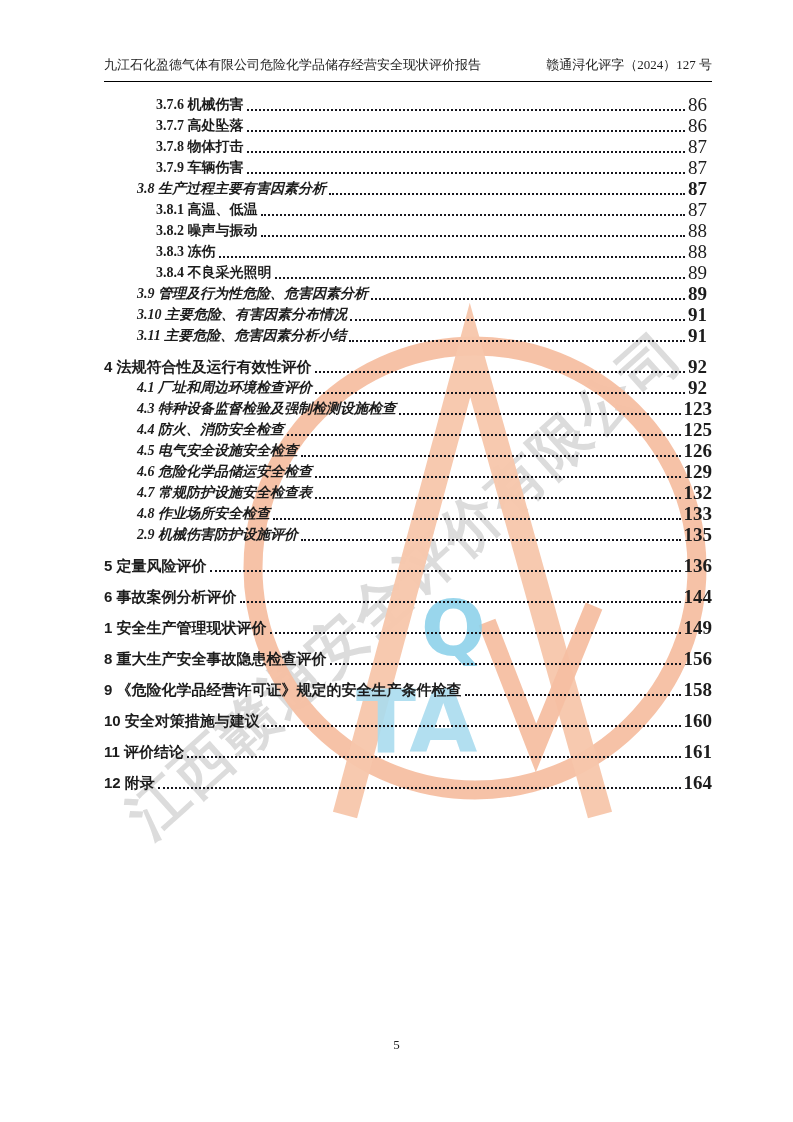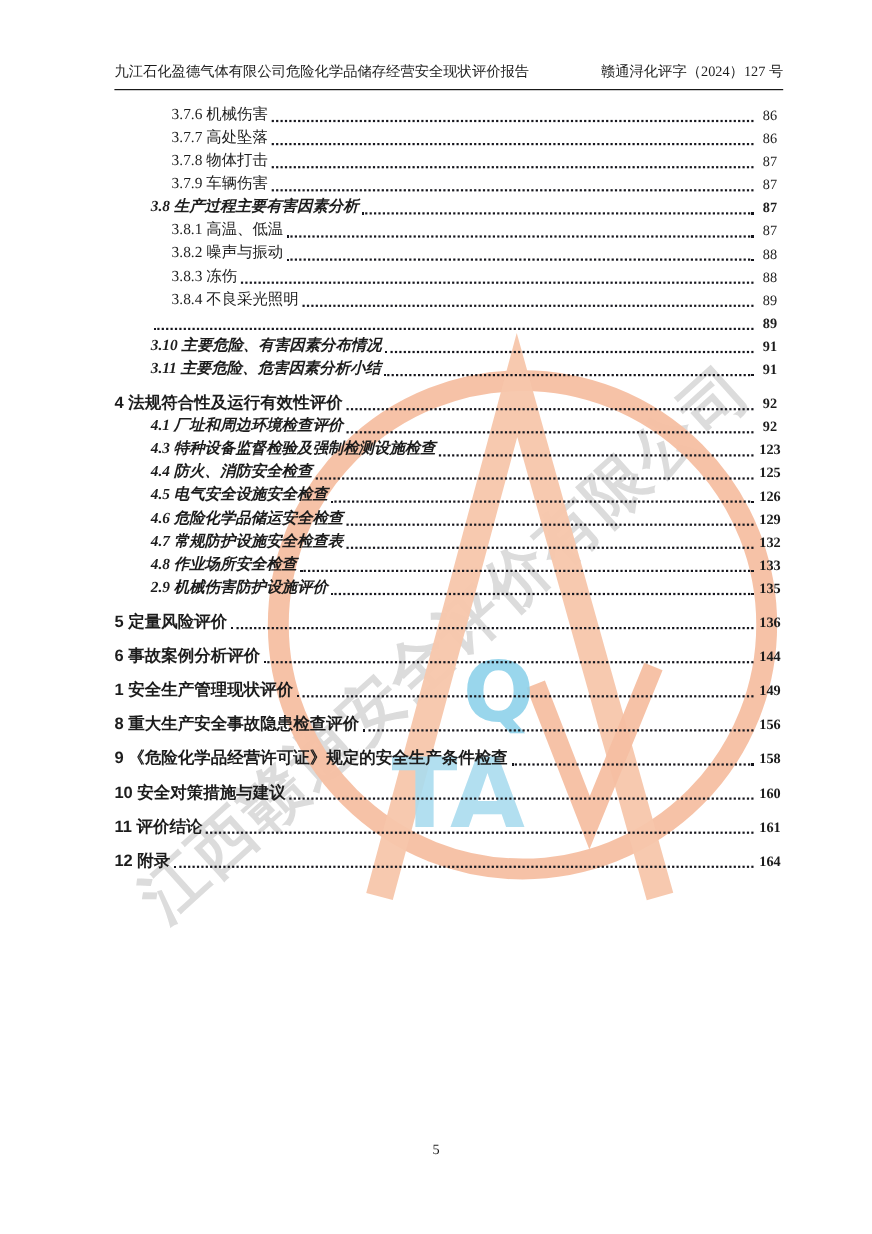--- a/index.html
+++ b/index.html
@@ -14,30 +14,30 @@
   .watermark{position:absolute;inset:0;z-index:0;pointer-events:none;}
   .content{position:absolute;left:104px;right:81px;top:56px;z-index:1;}
   .doc-header{
     display:flex;justify-content:space-between;
     font-size:13px;line-height:17px;
     padding-bottom:8px;border-bottom:1.5px solid #000;
     white-space:nowrap;
   }
   .toc{display:flex;flex-direction:column;margin-top:12px;}
   .row{display:flex;align-items:flex-end;line-height:21px;}
-  .row .label{white-space:nowrap;}
+  .row .label{white-space:nowrap;font-weight:bold;}
   .leader{
     flex:1;min-width:12px;height:0;
     border-bottom:2px dotted #16161d;
     margin:0 3px 4px 3px;
   }
   .pagenum{
     font-family:"Liberation Serif","DejaVu Serif",serif;
-    font-size:13px;font-weight:bold;font-style:normal;
-    min-width:24px;text-align:center;white-space:nowrap;
+    font-size:19px;font-weight:bold;font-style:normal;
+    min-width:24px;text-align:left;white-space:nowrap;
   }
   .lvl1{font-family:"Liberation Sans","DejaVu Sans",sans-serif;font-size:15px;font-weight:bold;margin-top:10px;}
   .lvl2{font-size:14px;font-weight:bold;font-style:italic;padding-left:33px;}
   .lvl3{font-size:14px;padding-left:52px;}
   .lvl2 .pagenum,.lvl3 .pagenum{font-weight:bold;}
   .lvl3 .pagenum{font-weight:normal;}
   .footer{
     position:absolute;left:0;right:0;top:1037px;z-index:1;
     text-align:center;font-size:13px;
   }
@@ -102,20 +102,21 @@
           <span class="label">3.8.3 冻伤</span>
           <span class="leader"></span>
           <span class="pagenum">88</span>
         </div>
         <div class="row lvl3">
           <span class="label">3.8.4 不良采光照明</span>
           <span class="leader"></span>
           <span class="pagenum">89</span>
         </div>
         <div class="row lvl2">
+          <span class="label">3.9 管理及行为性危险、危害因素分析</span>
           <span class="leader"></span>
           <span class="pagenum">89</span>
         </div>
         <div class="row lvl2">
           <span class="label">3.10 主要危险、有害因素分布情况</span>
           <span class="leader"></span>
           <span class="pagenum">91</span>
         </div>
         <div class="row lvl2">
           <span class="label">3.11 主要危险、危害因素分析小结</span>

